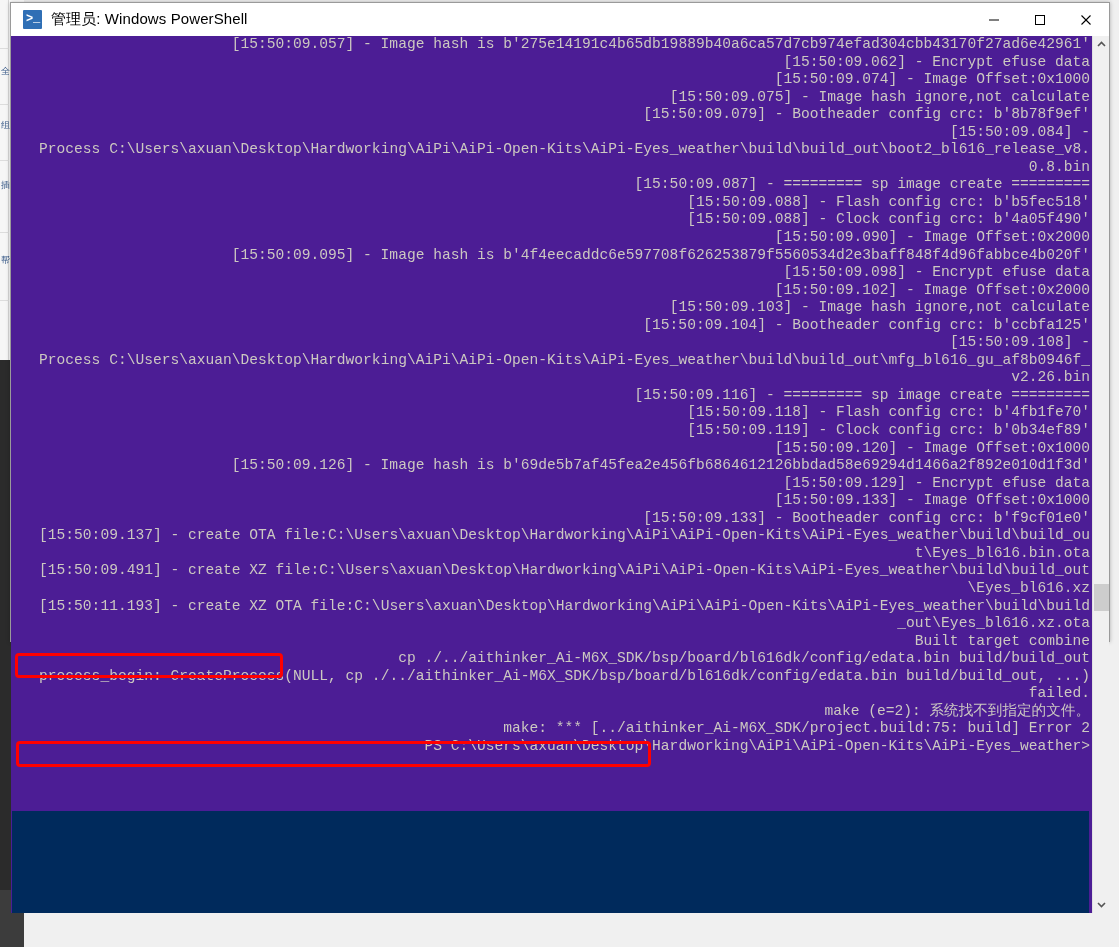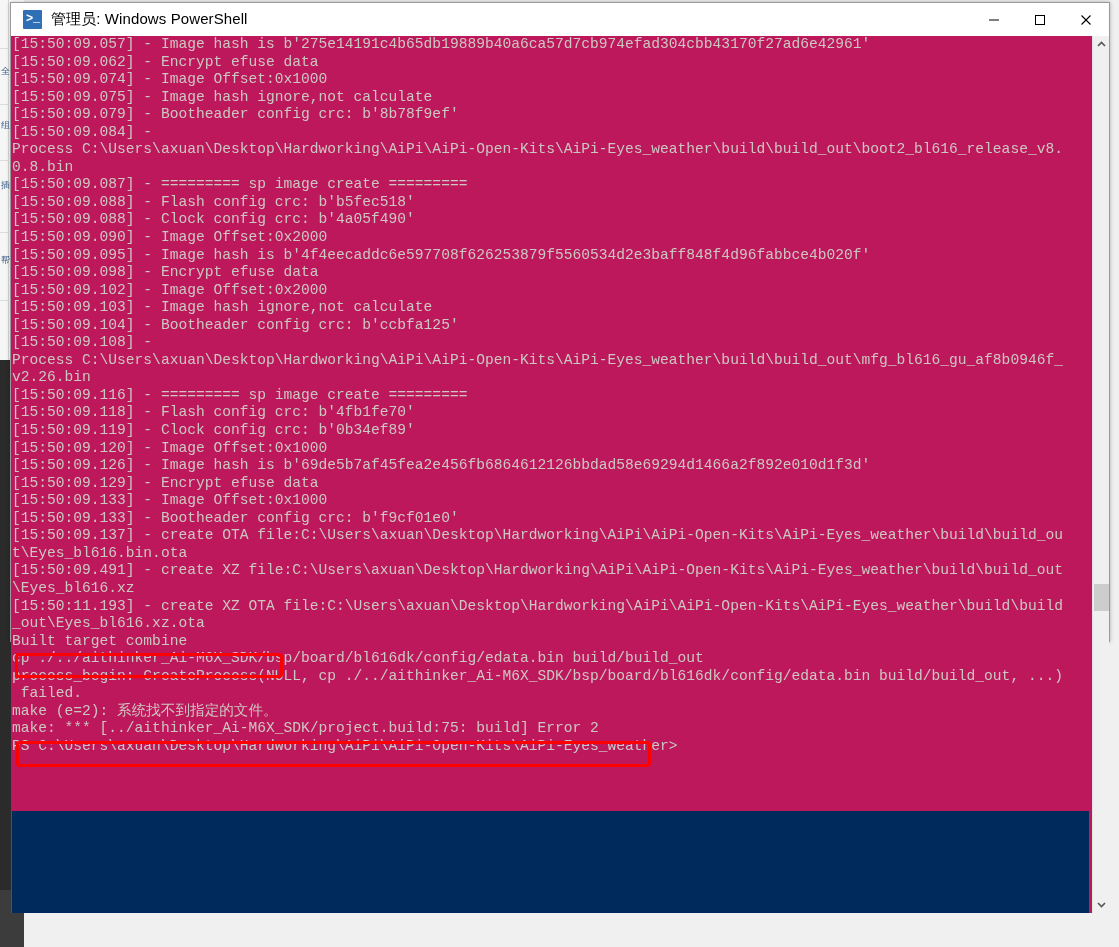--- a/index.html
+++ b/index.html
@@ -71,20 +71,21 @@
   #ps-window {
     position: absolute;
     left: 10px;
     top: 2px;
     width: 1100px;
     height: 640px;
     background: #ffffff;
     border: 1px solid #9a9a9a;
     box-shadow: 0 0 4px rgba(0,0,0,0.28);
     box-sizing: border-box;
+    text-align: right;
   }
 
   .titlebar {
     position: relative;
     height: 33px;
     background: #ffffff;
     display: flex;
     align-items: center;
     border-bottom: 0;
   }
@@ -139,21 +140,21 @@
   }
   .win-btn svg { display: block; }
 
   
   .console-wrap {
     position: absolute;
     left: 0;
     top: 33px;
     width: 1098px;
     height: 877px;
-    background: #be185d;
+    background: #4c1d95;
     box-sizing: border-box;
     overflow: hidden;
     padding-left: 26px;
   }
   .console-text {
     position: absolute;
     left: 1px;
     top: 0px;
     width: 1078px;
     color: #ccc8c1;

